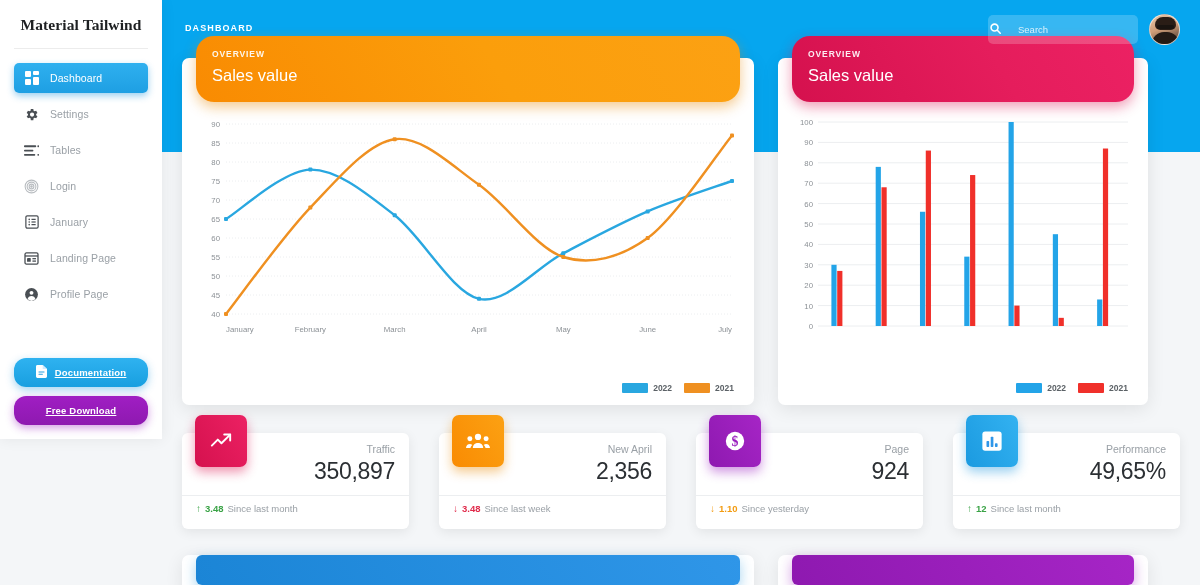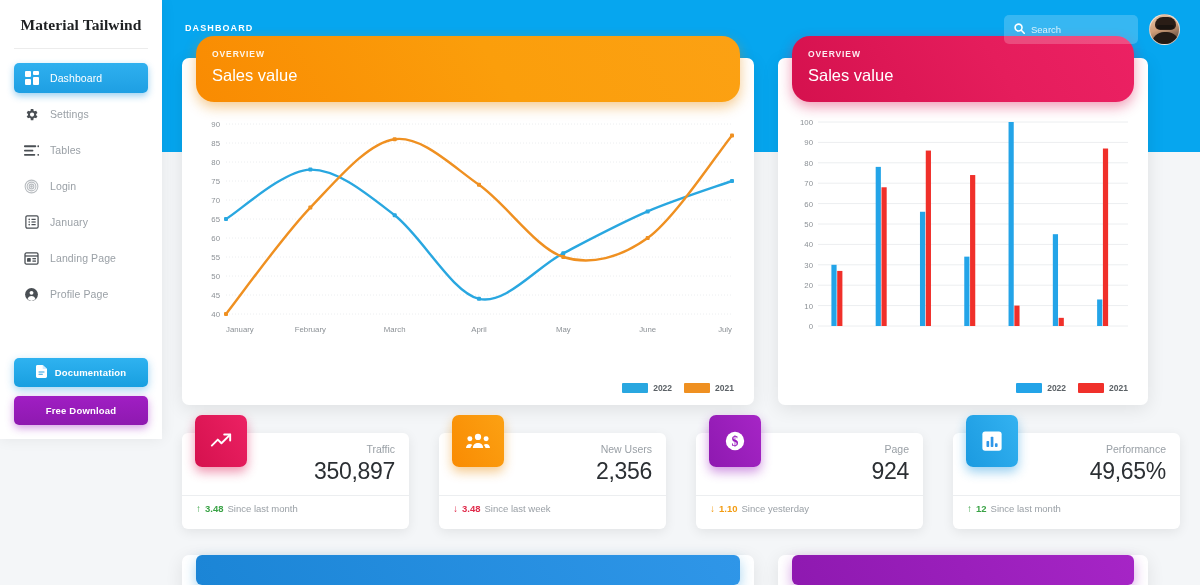--- a/index.html
+++ b/index.html
@@ -33,23 +33,24 @@
   .nav-item.active {
     background: linear-gradient(180deg,#2fb0ef 0%,#1e9fe3 100%);
     box-shadow: 0 3px 7px rgba(33,150,221,.45);
   }
   .nav-item.active .nlabel { color: #ffffff; }
   .nav-icon { width: 15px; height: 15px; display:flex; align-items:center; justify-content:center; flex: 0 0 15px;}
   .nav-icon svg { display: block; }
   #side-bottom { padding: 0 14px 14px 14px; }
   .side-btn {
     display: flex; align-items: center; justify-content: center; gap: 8px;
-    height: 29px; border-radius: 5px; margin-top: 9px;
+    height: 29px; border-radius: 12px; margin-top: 9px;
     font-size: 9.5px; color:#fff; font-weight: 600; cursor: pointer;
     letter-spacing: .2px;
+    text-decoration: underline;
   }
   #btn-doc  { background: linear-gradient(180deg,#2fb2f0 0%,#189fe0 100%); box-shadow: 0 3px 8px rgba(33,150,221,.42); }
   #btn-free { background: linear-gradient(180deg,#a01ec3 0%,#8e19b0 100%); box-shadow: 0 3px 8px rgba(150,25,190,.42); }
 
   
   #main { flex: 1 1 auto; position: relative; background: #f4f6f8; overflow: hidden; }
   #blue-band {
     position: absolute; left:0; top:0; right:0; height: 152px;
     background: #06a6ef;
   }
@@ -57,23 +58,23 @@
     position: relative; z-index: 5; height: 58px;
     display: flex; align-items: center; padding: 0 20px 0 23px;
   }
   #crumb-wrap { display:flex; flex-direction: column; gap: 3px; }
   #crumb {
     color: #ffffff; font-size: 9px; font-weight: 700; letter-spacing: 1.1px;
   }
   #crumb-sub { color: rgba(255,255,255,.55); font-size: 8px; letter-spacing: .6px; }
   #topbar-right { margin-left: auto; display: flex; align-items: center; gap: 11px; }
   #search-box {
-    width: 134px; height: 29px; border-radius: 5px;
+    width: 150px; height: 29px; border-radius: 5px;
     background: rgba(255,255,255,.20);
-    display: flex; align-items: center; gap: 6px; padding: 0 10px;
+    display: flex; align-items: center; gap: 17px; padding: 0 2px;
   }
   #search-input {
     border: none; outline: none; background: transparent;
     color: #fff; font-size: 9.5px; width: 100%;
     font-family: "Liberation Sans", sans-serif;
   }
   #search-input::placeholder { color: rgba(255,255,255,.80); }
   #avatar {
     width: 31px; height: 31px; border-radius: 50%; overflow: hidden;
     border: 1.5px solid rgba(255,255,255,.6); position: relative;
@@ -451,21 +452,21 @@
             <svg width="24" height="18" viewBox="0 0 26 18" fill="#fff">
                 <circle cx="13" cy="4.6" r="3.4"></circle>
                 <path d="M7.4 16.6c0-3.1 2.5-5.3 5.6-5.3s5.6 2.2 5.6 5.3z"></path>
                 <circle cx="4.2" cy="6.6" r="2.7"></circle>
                 <path d="M0 16.6c0-2.5 1.9-4.3 4.2-4.3 1 0 1.9.3 2.6.9-1.1 1-1.8 2.3-1.9 3.4z"></path>
                 <circle cx="21.8" cy="6.6" r="2.7"></circle>
                 <path d="M26 16.6h-4.9c-.1-1.1-.8-2.4-1.9-3.4.7-.6 1.6-.9 2.6-.9 2.3 0 4.2 1.8 4.2 4.3z"></path>
               </svg>
           </div>
           <div class="stat-top">
-            <div class="stat-label">New Users</div>
+            <div class="stat-label">New April</div>
             <div class="stat-value">2,356</div>
           </div>
           <div class="stat-rule"></div>
           <div class="stat-foot">
             <span class="arrow down">↓</span>
             <span class="delta down">3.48</span>
             <span>Since last week</span>
           </div>
         </div>
 

